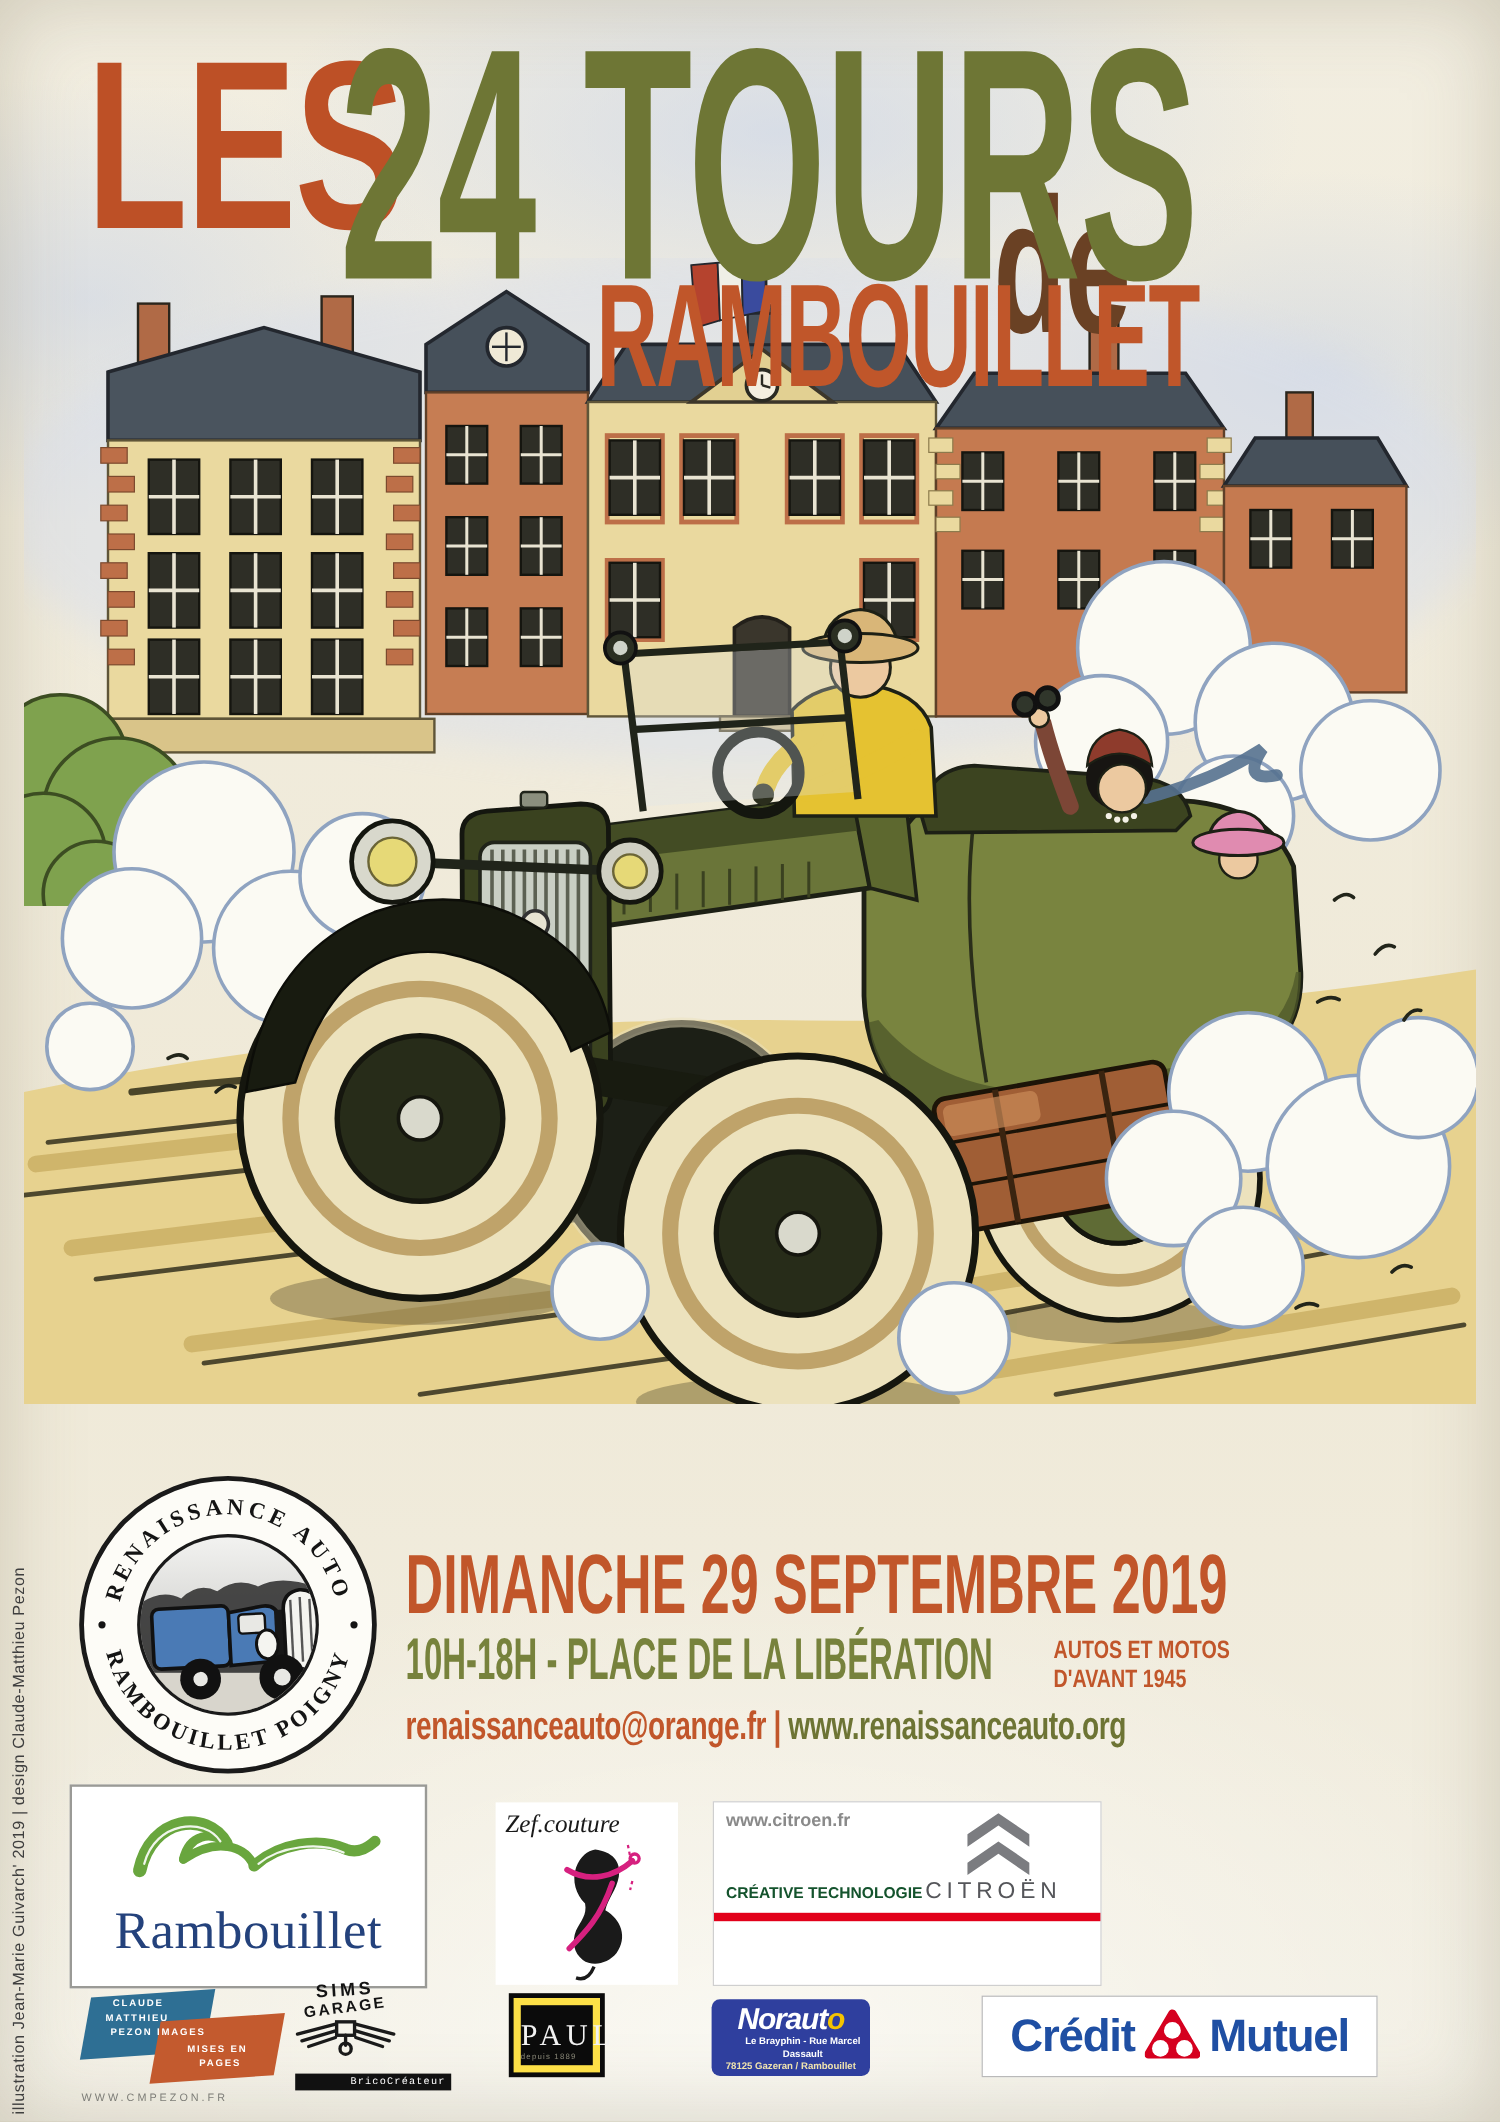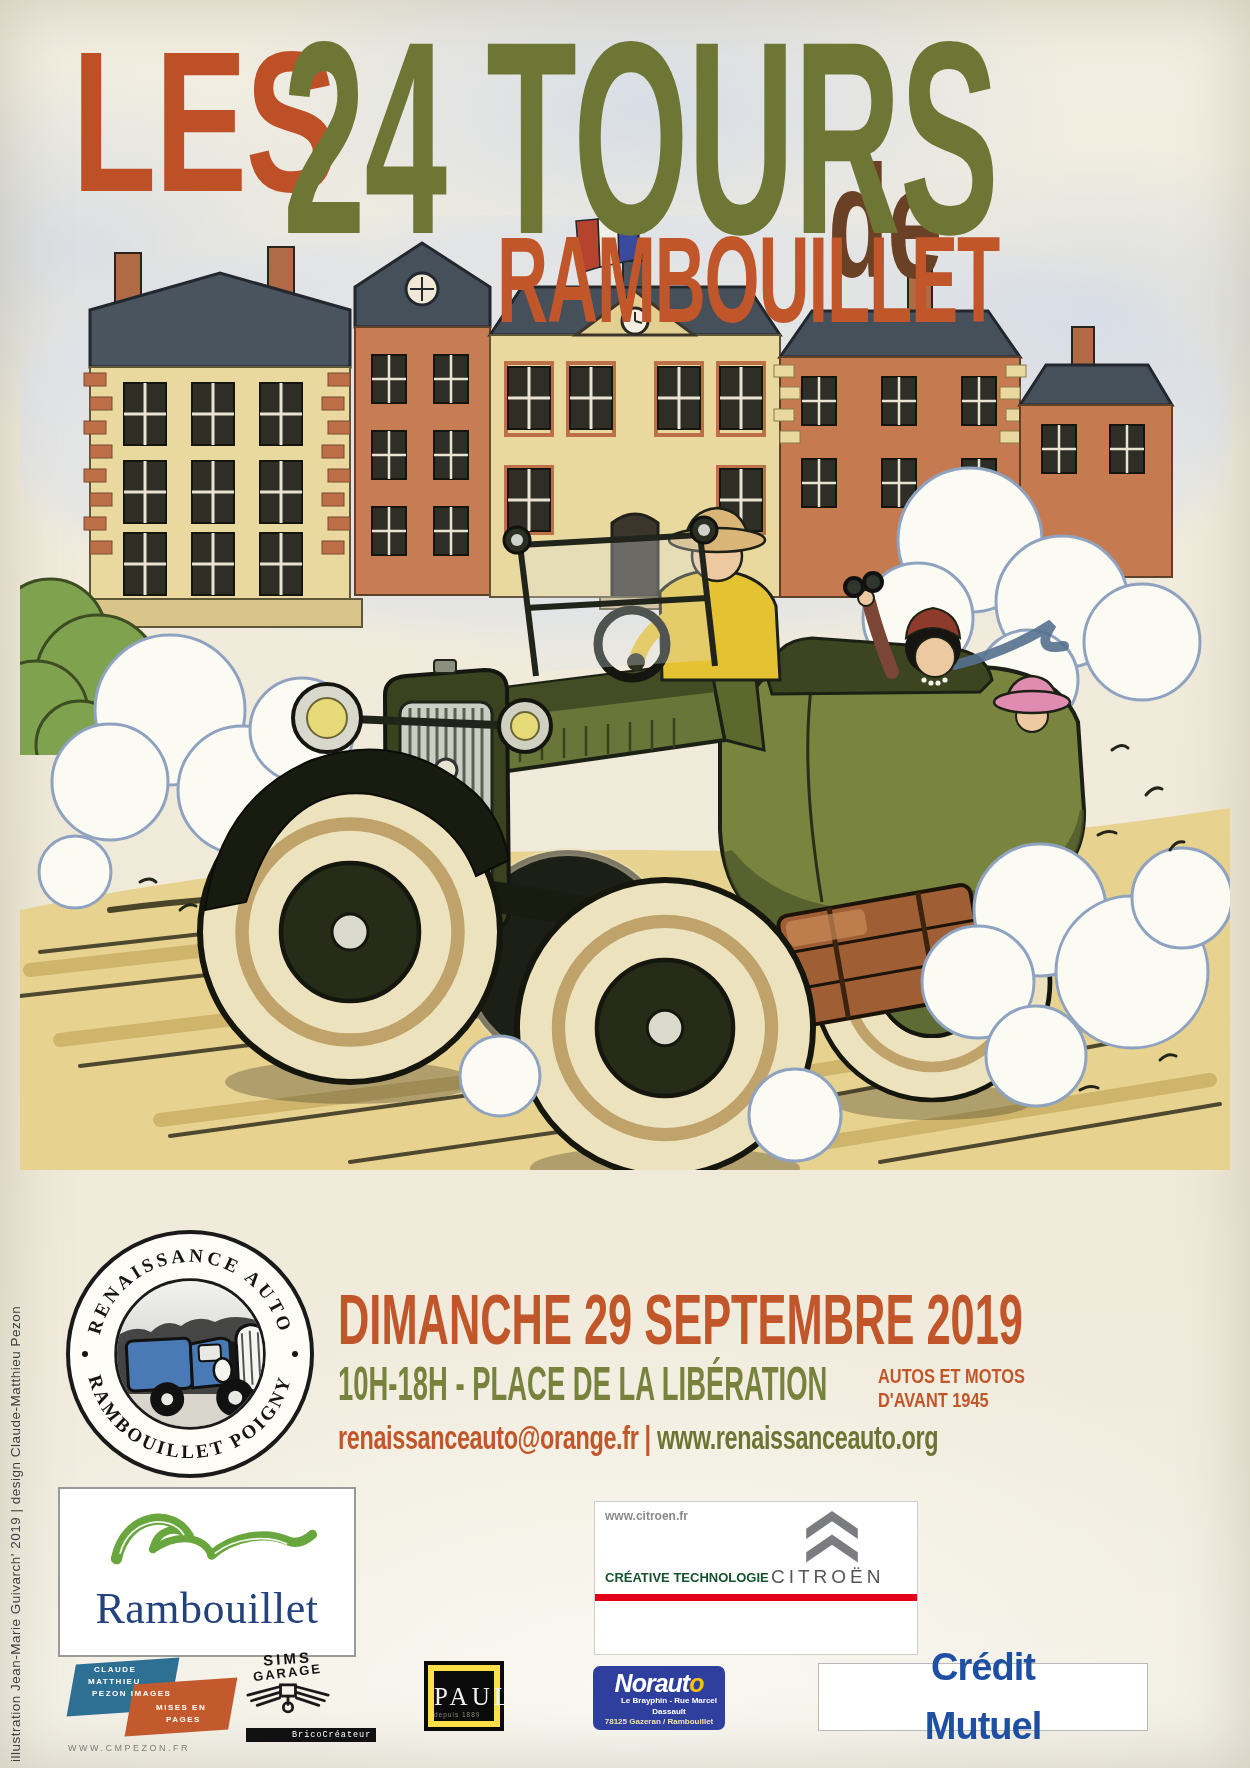--- a/index.html
+++ b/index.html
@@ -21,21 +21,21 @@
   .citroen-white{position:relative;width:100%;height:92px;}
   .vertcredit{position:absolute;left:8px;top:1762px;transform:rotate(-90deg);transform-origin:0 0;
     font-size:13.5px;color:#3f3f3f;letter-spacing:.5px;white-space:nowrap;}
   .sig{position:absolute;left:962px;top:1066px;font-family:"Liberation Serif",serif;
     font-style:italic;font-size:21px;color:#2f2f28;transform:rotate(-8deg);}
   .norauto{border-radius:7px;background:#2f3f9e;color:#fff;text-align:center;}
   .norauto .brand{font-weight:bold;font-style:italic;font-size:25px;letter-spacing:-1px;line-height:1.05;padding-top:4px;}
   .norauto .o{color:#f5c400;}
   .norauto .a1{font-size:8px;font-weight:bold;color:#fff;line-height:1.3;padding-left:20px;}
   .norauto .a2{font-size:8px;font-weight:bold;color:#efe3ae;line-height:1.3;}
-  .cm-row{display:flex;align-items:center;justify-content:center;height:100%;gap:8px;flex-direction:column;}
+  .cm-row{display:flex;align-items:center;justify-content:center;height:100%;gap:8px;}
   .cm-word{color:#1f4fa3;font-weight:bold;font-size:38px;letter-spacing:-1px;}
   .paulbox{background:#0b0b0b;}
   .paulbox .inner{position:absolute;inset:4px;border:6px solid #fde047;text-align:left;}
   .paulbox .brand{font-family:"Liberation Serif",serif;color:#f2f2f2;font-size:25px;letter-spacing:4px;margin-top:12px;}
   .paulbox .sub{font-size:6.5px;color:#8a8878;letter-spacing:1px;}
   .c21box{border:1px solid #c9bd9c;text-align:center;color:#9b8a5e;}
   .c21box .brand{font-weight:bold;font-size:25px;letter-spacing:4px;margin-top:2px;}
   .c21box .agency{font-size:16px;letter-spacing:1px;margin-top:3px;}
   .pezline{position:absolute;color:#fff;font-weight:bold;font-size:8px;letter-spacing:1.5px;white-space:nowrap;}
   .simssub{position:absolute;background:#111;color:#fff;font-family:"Liberation Mono",monospace;
@@ -446,24 +446,37 @@
       </g>
       <g fill="none" stroke="#ffffff" stroke-linecap="round" stroke-width="2" opacity="0.9">
         <path d="M22,58 C32,20 76,16 90,38"></path>
         <path d="M124,58 C144,42 178,38 200,48"></path>
       </g>
     </svg>
     <div style="position:absolute;left:0;right:0;top:94px;text-align:center;font-family:'Liberation Serif',serif;
                 font-size:44px;color:#24427c;letter-spacing:0.5px;">Rambouillet</div>
   </div>
 
+  <div class="box" style="left:413px;top:1502px;width:152px;height:152px;">
+    <div style="position:absolute;left:8px;top:6px;font-family:'Liberation Serif',serif;font-style:italic;
+                font-size:21px;color:#1a1a1a;">Zef.couture</div>
+    <svg width="110" height="122" viewBox="0 0 110 130" style="position:absolute;left:28px;top:28px;">
+      <path d="M55,12 C70,14 78,22 76,36 C74,48 66,56 64,66 C78,74 84,90 74,104 C66,114 52,116 44,110
+               C36,104 34,94 38,84 C42,76 48,70 46,60 C38,52 34,40 38,28 C42,18 48,13 55,12 Z" fill="#1a1a1a"></path>
+      <path d="M30,30 C50,42 72,36 88,22" stroke="#d6207f" stroke-width="5" fill="none" stroke-linecap="round"></path>
+      <path d="M70,42 C60,72 46,86 32,100" stroke="#d6207f" stroke-width="5" fill="none" stroke-linecap="round"></path>
+      <circle cx="90" cy="20" r="4" fill="none" stroke="#d6207f" stroke-width="3"></circle>
+      <path d="M54,116 C50,126 44,128 38,126" stroke="#1a1a1a" stroke-width="3" fill="none"></path>
+      <path d="M84,8 l2,10 M88,40 l-2,8" stroke="#d6207f" stroke-width="2" stroke-dasharray="3 3" fill="none"></path>
+    </svg>
+  </div>
 
   <div class="box" style="left:594px;top:1501px;width:322px;height:152px;border:1px solid #cfcfcf;">
     <div class="citroen-white">
-      <div style="position:absolute;left:10px;top:7px;font-size:12px;font-weight:bold;color:#8a8a8a;">www.citroen.fr</div>
+      <div style="position:absolute;left:10px;top:7px;font-size:15px;font-weight:bold;color:#8a8a8a;">www.citroen.fr</div>
       <svg width="78" height="56" viewBox="0 0 80 76" style="position:absolute;left:198px;top:6px;">
         <polygon points="5,28 40,4 75,28 75,42 40,18 5,42" fill="#7b7c80"></polygon>
         <polygon points="5,60 40,36 75,60 75,74 40,50 5,74" fill="#7b7c80"></polygon>
       </svg>
       <div style="position:absolute;left:176px;top:64px;font-size:19px;font-weight:normal;color:#55565a;letter-spacing:4px;">CITROËN</div>
       <div style="position:absolute;left:10px;top:68px;font-size:13px;font-weight:bold;color:#14532d;">CRÉATIVE TECHNOLOGIE</div>
     </div>
     <div style="position:absolute;left:0;top:92px;width:100%;height:7px;background:#e2001a;"></div>
   </div>
 

